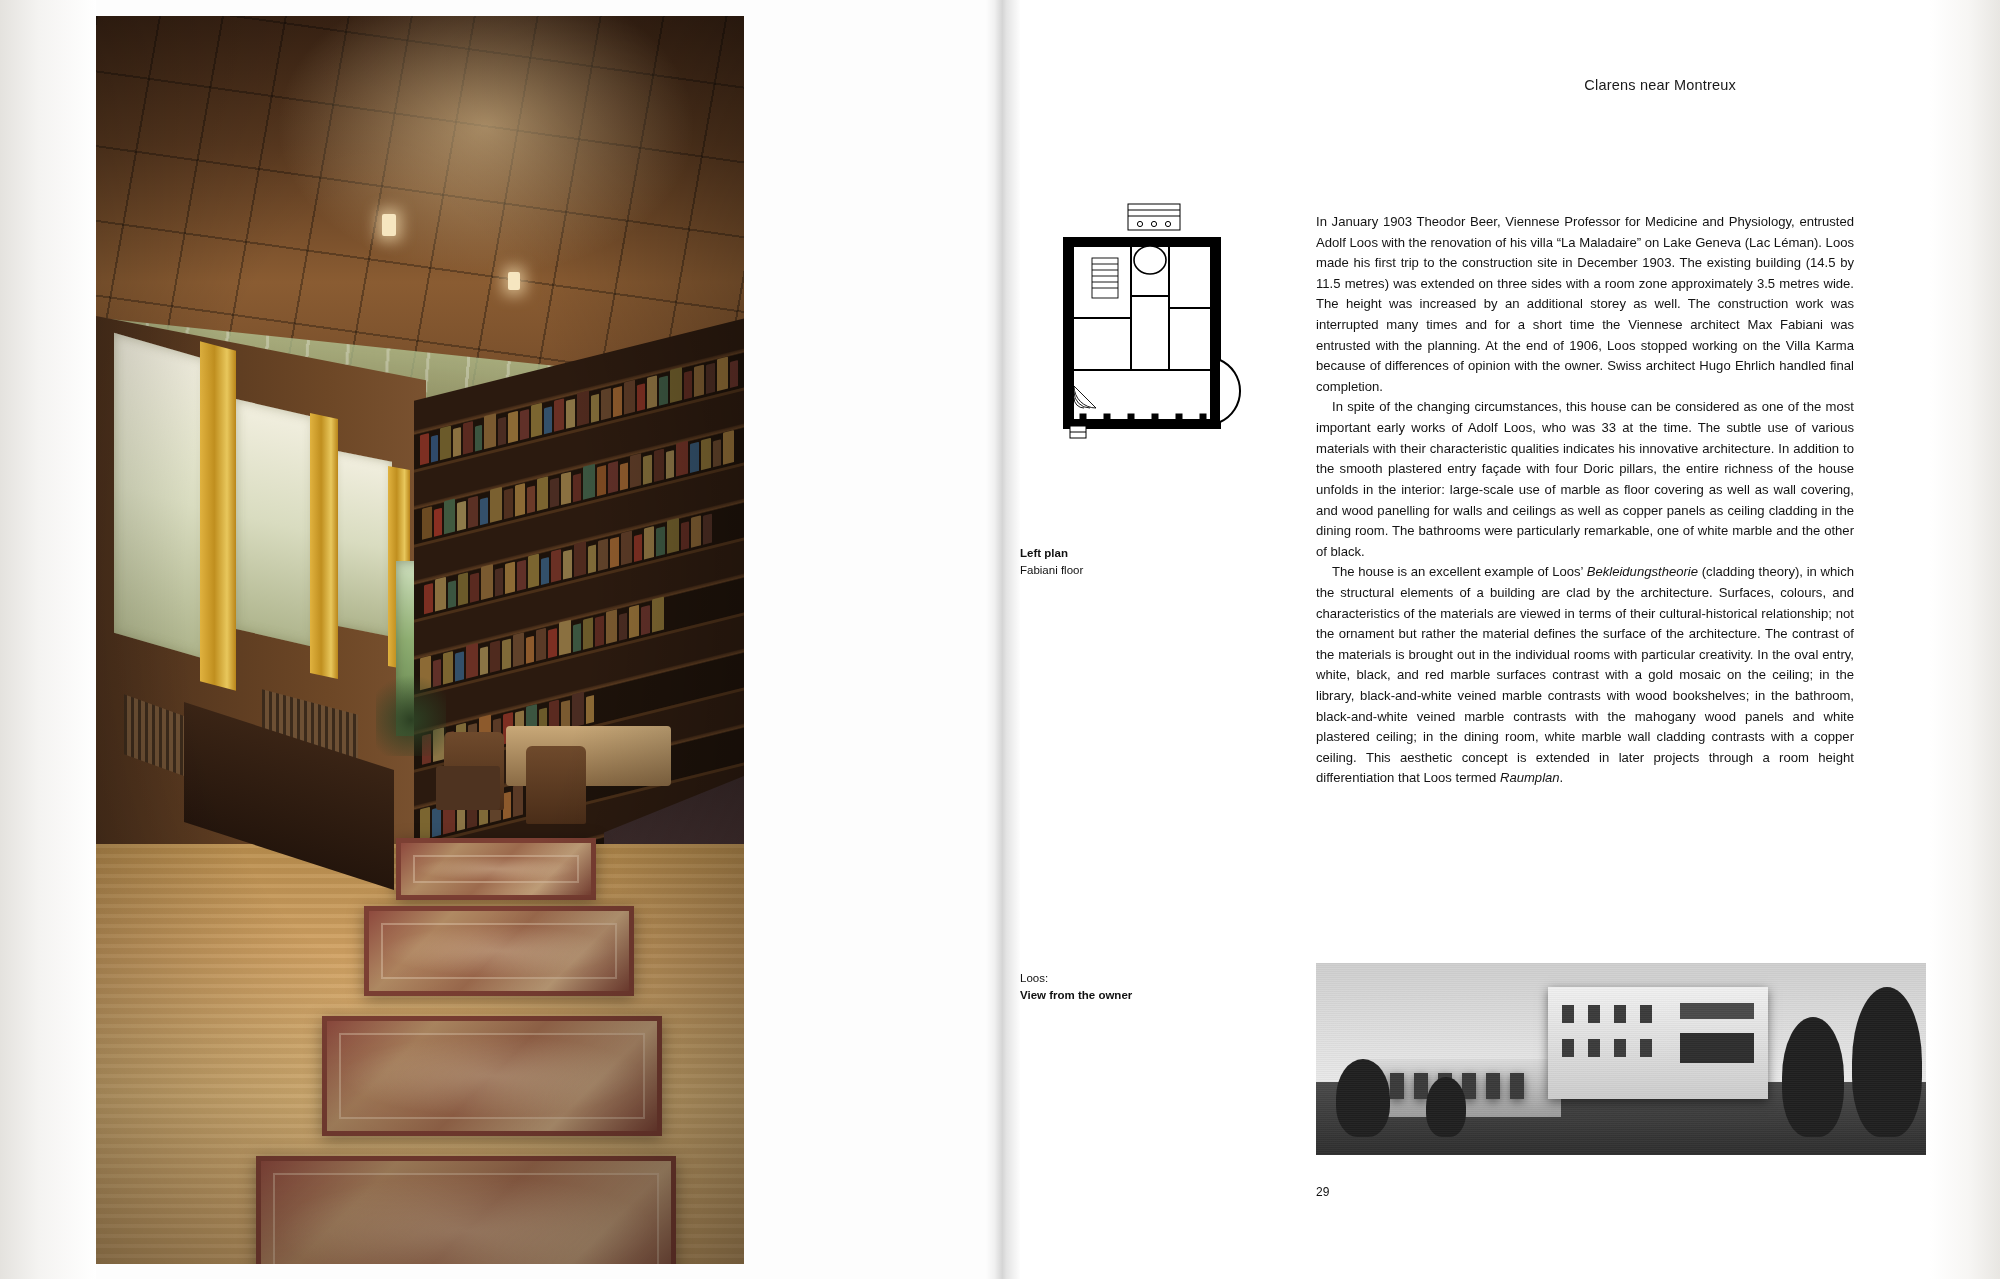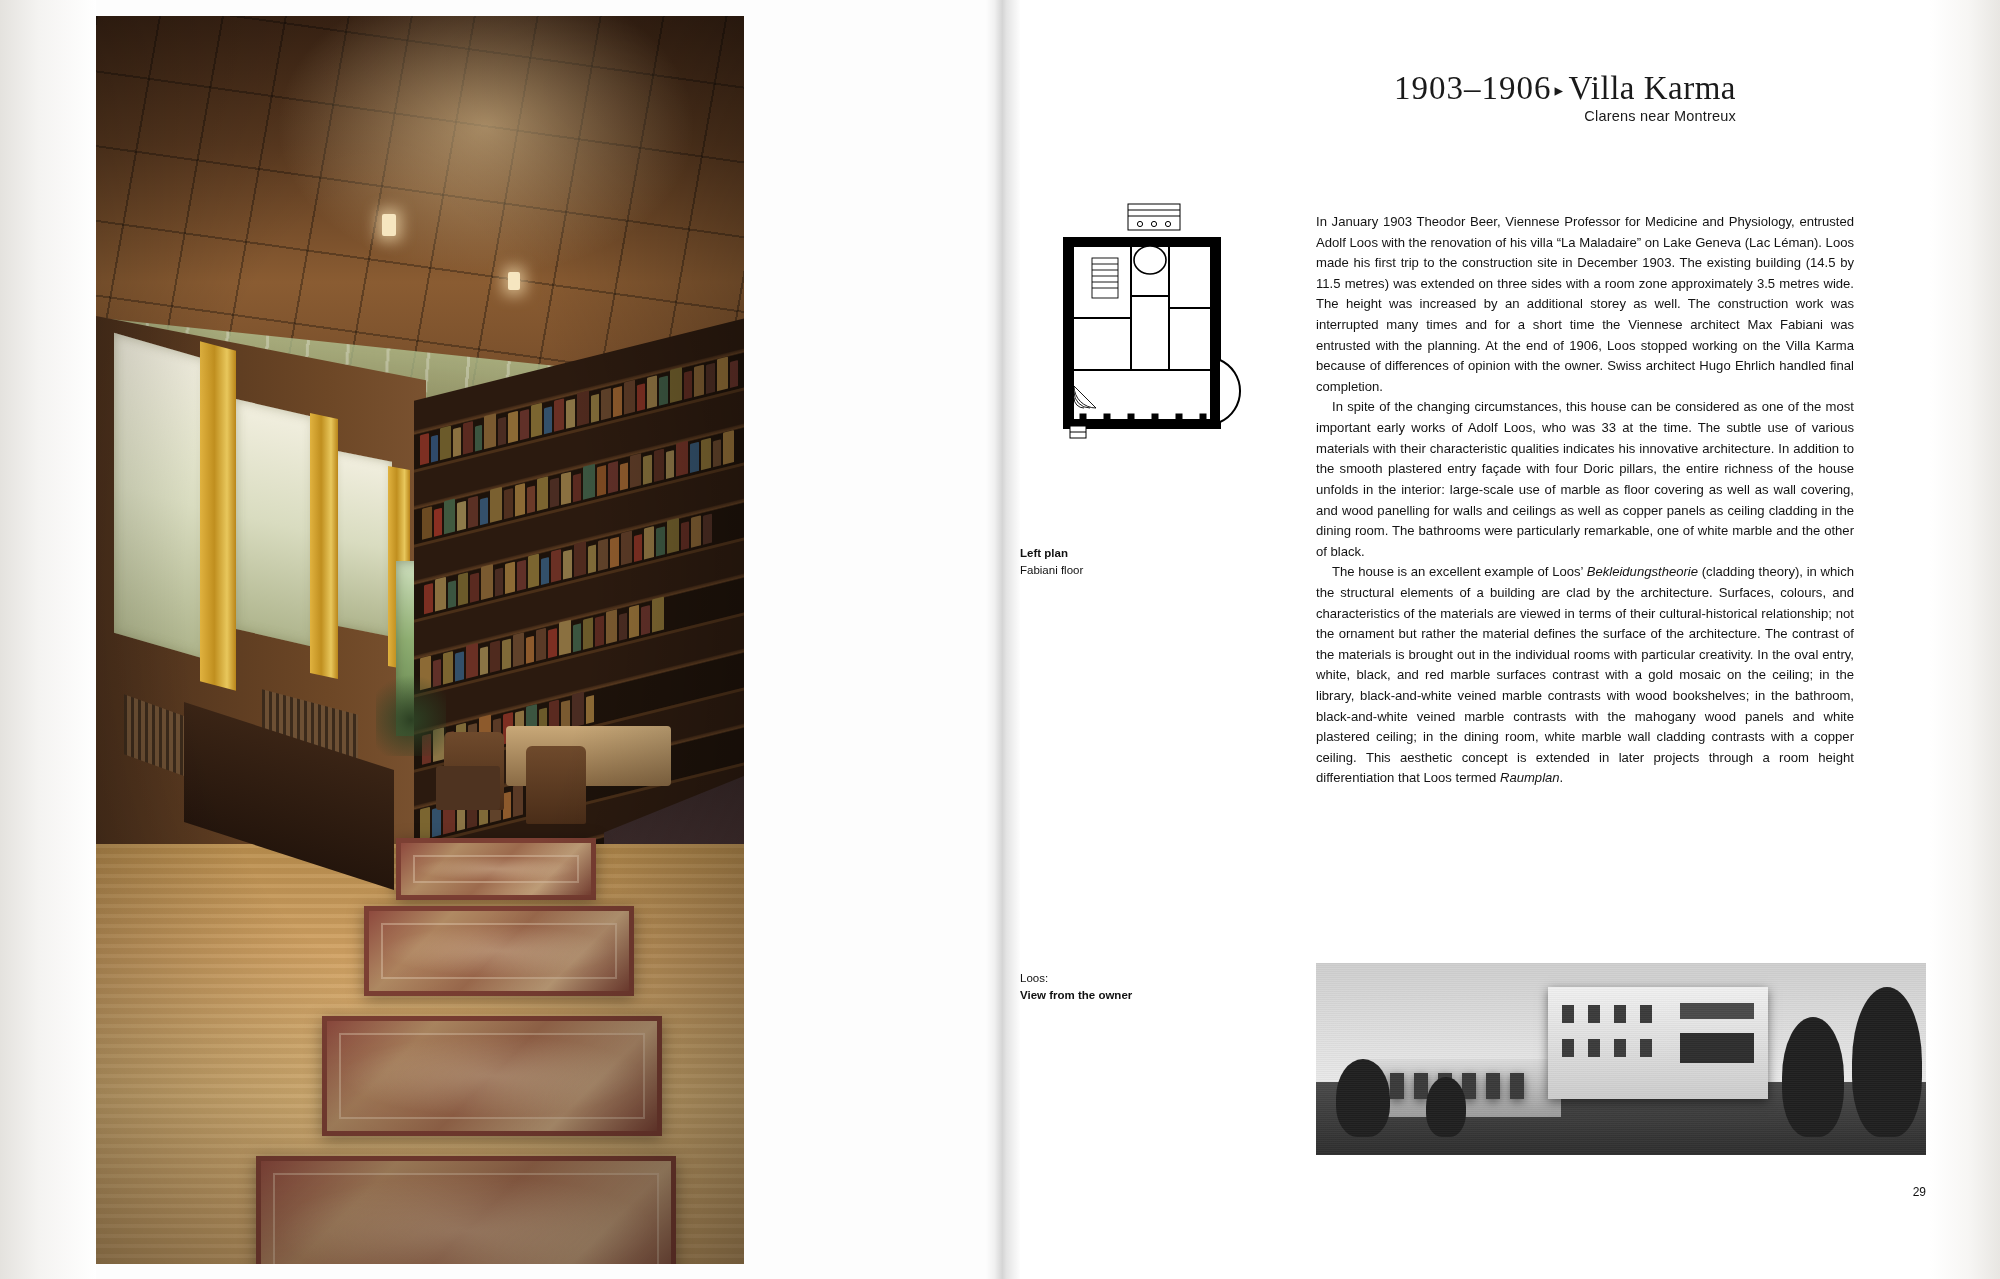--- a/index.html
+++ b/index.html
@@ -185,21 +185,21 @@
     letter-spacing: 0.5px;
     color: #1a1a1a;
     white-space: nowrap;
   }
   .title-line .years { letter-spacing: 1px; }
   .title-line .marker { font-size: 17px; vertical-align: 3px; margin: 0 5px 0 3px; }
   .subtitle {
     font-family: "Liberation Sans", sans-serif;
     font-size: 14.5px;
     color: #1a1a1a;
-    margin-top: 1px;
+    margin-top: 7px;
     letter-spacing: 0.2px;
   }
 
   
   .plan-wrap {
     position: absolute; left: 0px; top: 200px; width: 230px;
   }
   .plan-svg { display: block; margin-left: 26px; }
   .caption {
     font-size: 11.5px;
@@ -254,21 +254,21 @@
   .hp-tree {
     position:absolute; bottom:18px; background:#1f1f1f; border-radius:50% 50% 40% 40%;
   }
   .hp-grain {
     position:absolute; inset:0;
     background: repeating-linear-gradient(0deg, rgba(255,255,255,0.05) 0 1px, rgba(0,0,0,0.05) 1px 2px);
     opacity:0.6;
   }
   .page-number {
     position: absolute; left: 296px; top: 1185px; width: 610px;
-    text-align: right;
+    text-align: left;
     font-size: 12px; color: #111;
   }
 </style>
 </head>
 <body>
 
 <div id="spread">
 
   <div class="page-edge-left"></div>
   <div class="page-edge-right"></div>
@@ -464,23 +464,20 @@
 
       <div class="photo-vignette"></div>
     </div>
   </div>
 
   <div class="gutter"></div>
 
   <div class="right-page">
 
     <div class="title-block">
-      <div class="title-line">
-        <span class="years">1903–1906</span><span class="marker">▸</span><span>Villa Karma</span>
-      </div>
       <div class="subtitle">Clarens near Montreux</div>
     </div>
 
     <div class="plan-wrap">
       <svg class="plan-svg" width="200" height="270" viewBox="0 0 200 270">
         <g stroke="#000" fill="none" stroke-width="1">
 
           <rect x="82" y="4" width="52" height="26" fill="#fff" stroke="#000"></rect>
           <line x1="82" y1="10" x2="134" y2="10"></line>
           <line x1="82" y1="16" x2="134" y2="16"></line>

